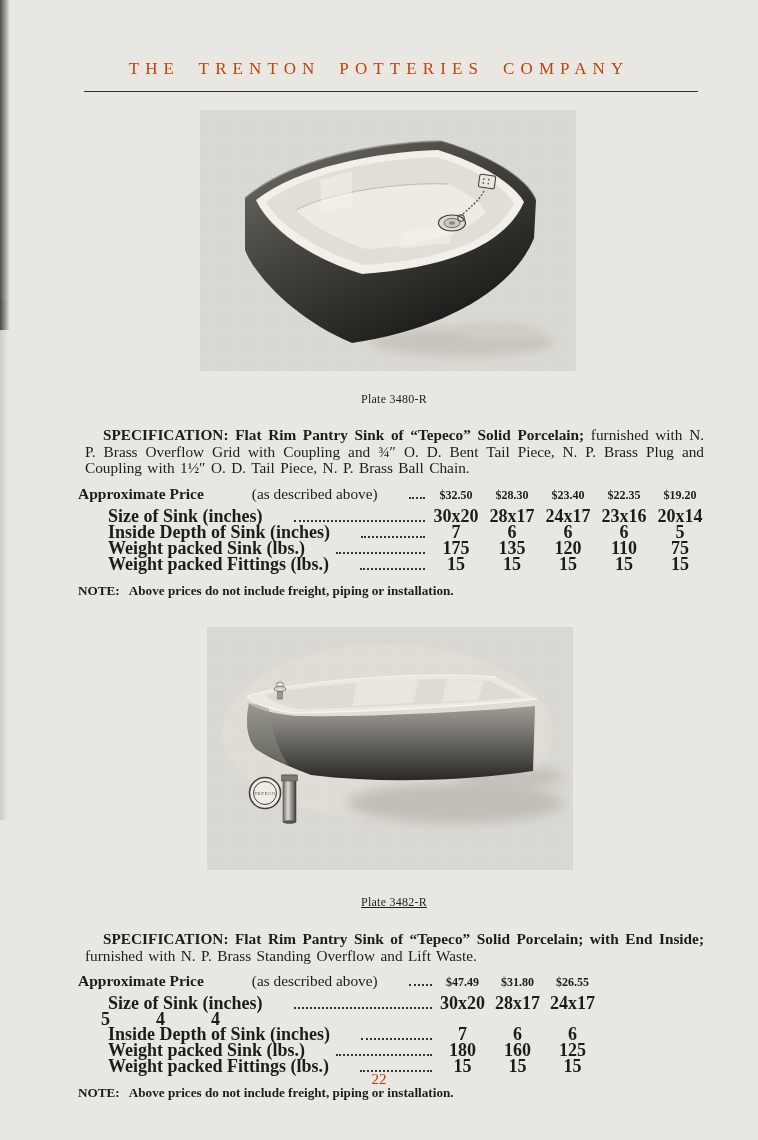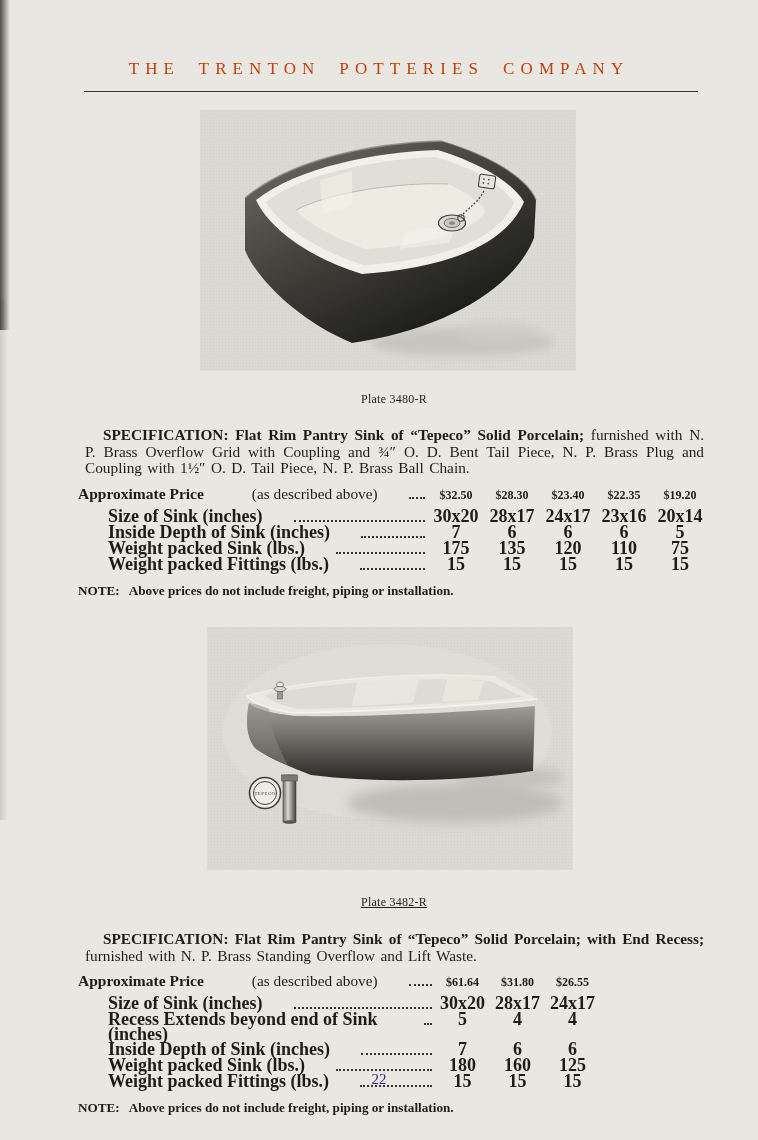--- a/index.html
+++ b/index.html
@@ -59,21 +59,21 @@
   .leader{flex:1 1 auto;border-bottom:2.1px dotted #35332e;margin:0 3px 3px 3px;min-width:8px;}
   .prow .leader{margin-bottom:4px;}
   .price-label{font-weight:700;font-size:15.5px;}
   .price-sub{font-size:15.3px;margin-left:20px;}
   .price-val{font-weight:700;font-size:12px;}
   .row-label,.row-val{font-weight:700;font-size:18px;}
   .note{margin-top:10px;font-size:13.2px;font-weight:700;}
   .note .note-text{margin-left:9px;}
   .page-number{
     position:absolute;top:1071px;left:0;width:758px;text-align:center;
-    font-size:15px;color:#4c1d95;
+    font-size:15px;color:#c2410c;
   }
 </style>
 </head>
 <body>
 
 <div class="scan-edge-top"></div>
 <div class="scan-edge-mid"></div>
 
 <div class="header-title">THE TRENTON POTTERIES COMPANY</div>
 <div class="header-rule"></div>
@@ -243,47 +243,43 @@
       <circle cx="58" cy="166" r="15.5" fill="#eeece4" stroke="#3f3e3a" stroke-width="1.6"></circle>
       <circle cx="58" cy="166" r="11.5" fill="none" stroke="#3f3e3a" stroke-width="1"></circle>
       <text x="58" y="168" text-anchor="middle" font-size="4.8" letter-spacing="0.5" fill="#3f3e3a" font-family="Liberation Serif, DejaVu Serif, serif">TEPECO</text>
     </g>
   </g>
 </svg>
 
 <div class="plate-caption caption-2">Plate 3482-R</div>
 
 <div class="section-text sec-2">
-  <p class="spec"><b>SPECIFICATION:  Flat Rim Pantry Sink of “Tepeco” Solid Porcelain; with End Recess;</b><span> furnished with N. P. Brass Standing Overflow and Lift Waste.</span></p>
+  <p class="spec"><b>SPECIFICATION:  Flat Rim Pantry Sink of “Tepeco” Solid Porcelain; with End Inside;</b><span> furnished with N. P. Brass Standing Overflow and Lift Waste.</span></p>
 
   <div class="price-table t2">
     <div class="prow">
       <div class="lbl">
         <span class="price-label">Approximate Price</span>
           <span class="price-sub"> (as described above)</span>
           <span class="leader"></span>
       </div>
-      <div class="val price-val">$61.64</div>
+      <div class="val price-val">$47.49</div>
       <div class="val price-val">$31.80</div>
       <div class="val price-val">$26.55</div>
     </div>
     <div class="drow">
       <div class="lbl">
           <span class="row-label">Size of Sink (inches)</span>
           <span class="leader"></span>
         </div>
       <div class="val row-val">30x20</div>
       <div class="val row-val">28x17</div>
       <div class="val row-val">24x17</div>
     </div>
     <div class="drow">
-      <div class="lbl">
-          <span class="row-label">Recess Extends beyond end of Sink (inches)</span>
-          <span class="leader"></span>
-        </div>
       <div class="val row-val">5</div>
       <div class="val row-val">4</div>
       <div class="val row-val">4</div>
     </div>
     <div class="drow">
       <div class="lbl">
           <span class="row-label">Inside Depth of Sink (inches)</span>
           <span class="leader"></span>
         </div>
       <div class="val row-val">7</div>

